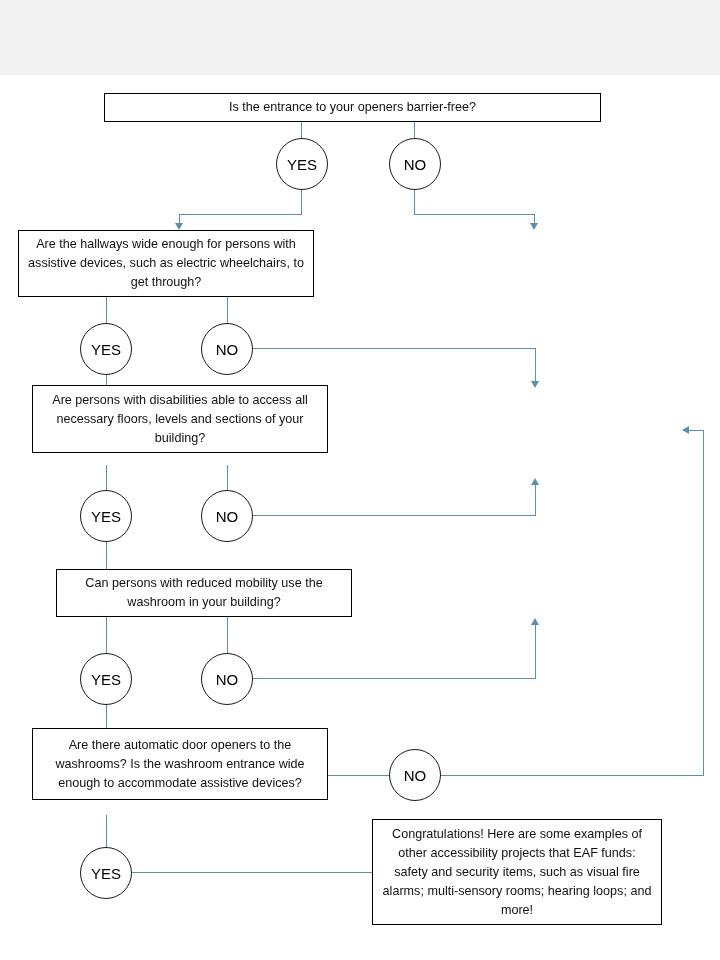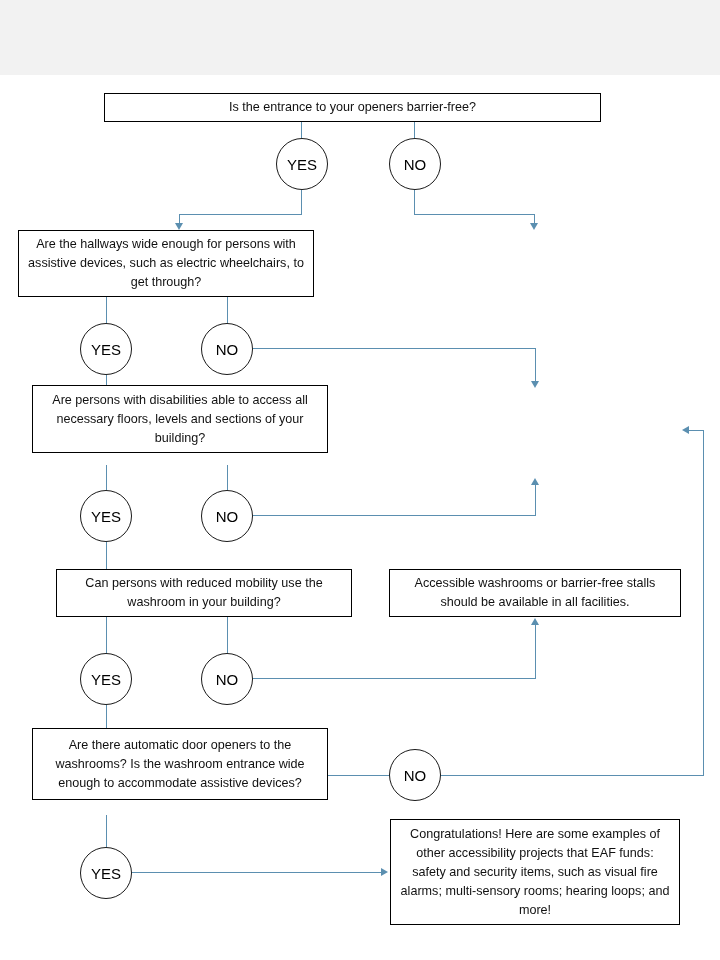--- a/index.html
+++ b/index.html
@@ -147,21 +147,20 @@
   <div class="decision" style="left:80px; top:490px; width:52px; height:52px;">YES</div>
   <div class="decision" style="left:201px; top:490px; width:52px; height:52px;">NO</div>
 
   <div class="conn v" style="left:106px; top:542px; height:27px;"></div>
 
   <div class="conn h" style="left:253px; top:515px; width:283px;"></div>
   <div class="conn v" style="left:535px; top:485px; height:31px;"></div>
   <div class="arrow up" style="left:531px; top:478px;"></div>
 
   <div class="node" style="left:32px; top:569px; width:296px; height:48px;margin-left:24px;">Can persons with reduced mobility use the washroom in your building?</div>
-  <div class="node" style="left:389px; top:569px; width:292px; height:48px;">Accessible washrooms or barrier-free stalls should be available in all facilities.</div>
 
   <div class="conn v" style="left:106px; top:617px; height:36px;"></div>
   <div class="conn v" style="left:227px; top:617px; height:36px;"></div>
 
   <div class="decision" style="left:80px; top:653px; width:52px; height:52px;">YES</div>
   <div class="decision" style="left:201px; top:653px; width:52px; height:52px;">NO</div>
 
   <div class="conn v" style="left:106px; top:705px; height:23px;"></div>
 
   <div class="conn h" style="left:253px; top:678px; width:283px;"></div>
@@ -177,15 +176,15 @@
   <div class="conn v" style="left:703px; top:430px; height:346px;"></div>
   <div class="conn h" style="left:689px; top:430px; width:15px;"></div>
   <div class="arrow left" style="left:682px; top:426px;"></div>
 
   <div class="conn v" style="left:106px; top:815px; height:32px;"></div>
   <div class="decision" style="left:80px; top:847px; width:52px; height:52px;">YES</div>
 
   <div class="conn h" style="left:132px; top:872px; width:250px;"></div>
   <div class="arrow right" style="left:381px; top:868px;"></div>
 
-  <div class="node" style="left:390px; top:819px; width:290px; height:106px;">Congratulations! Here are some examples of other accessibility projects that EAF funds: safety and security items, such as visual fire alarms; multi-sensory rooms; hearing loops; and more!</div>
+  <div class="node" style="left:372px; top:819px; width:290px; height:106px;">Congratulations! Here are some examples of other accessibility projects that EAF funds: safety and security items, such as visual fire alarms; multi-sensory rooms; hearing loops; and more!</div>
 
 </div>
 
 </body></html>

